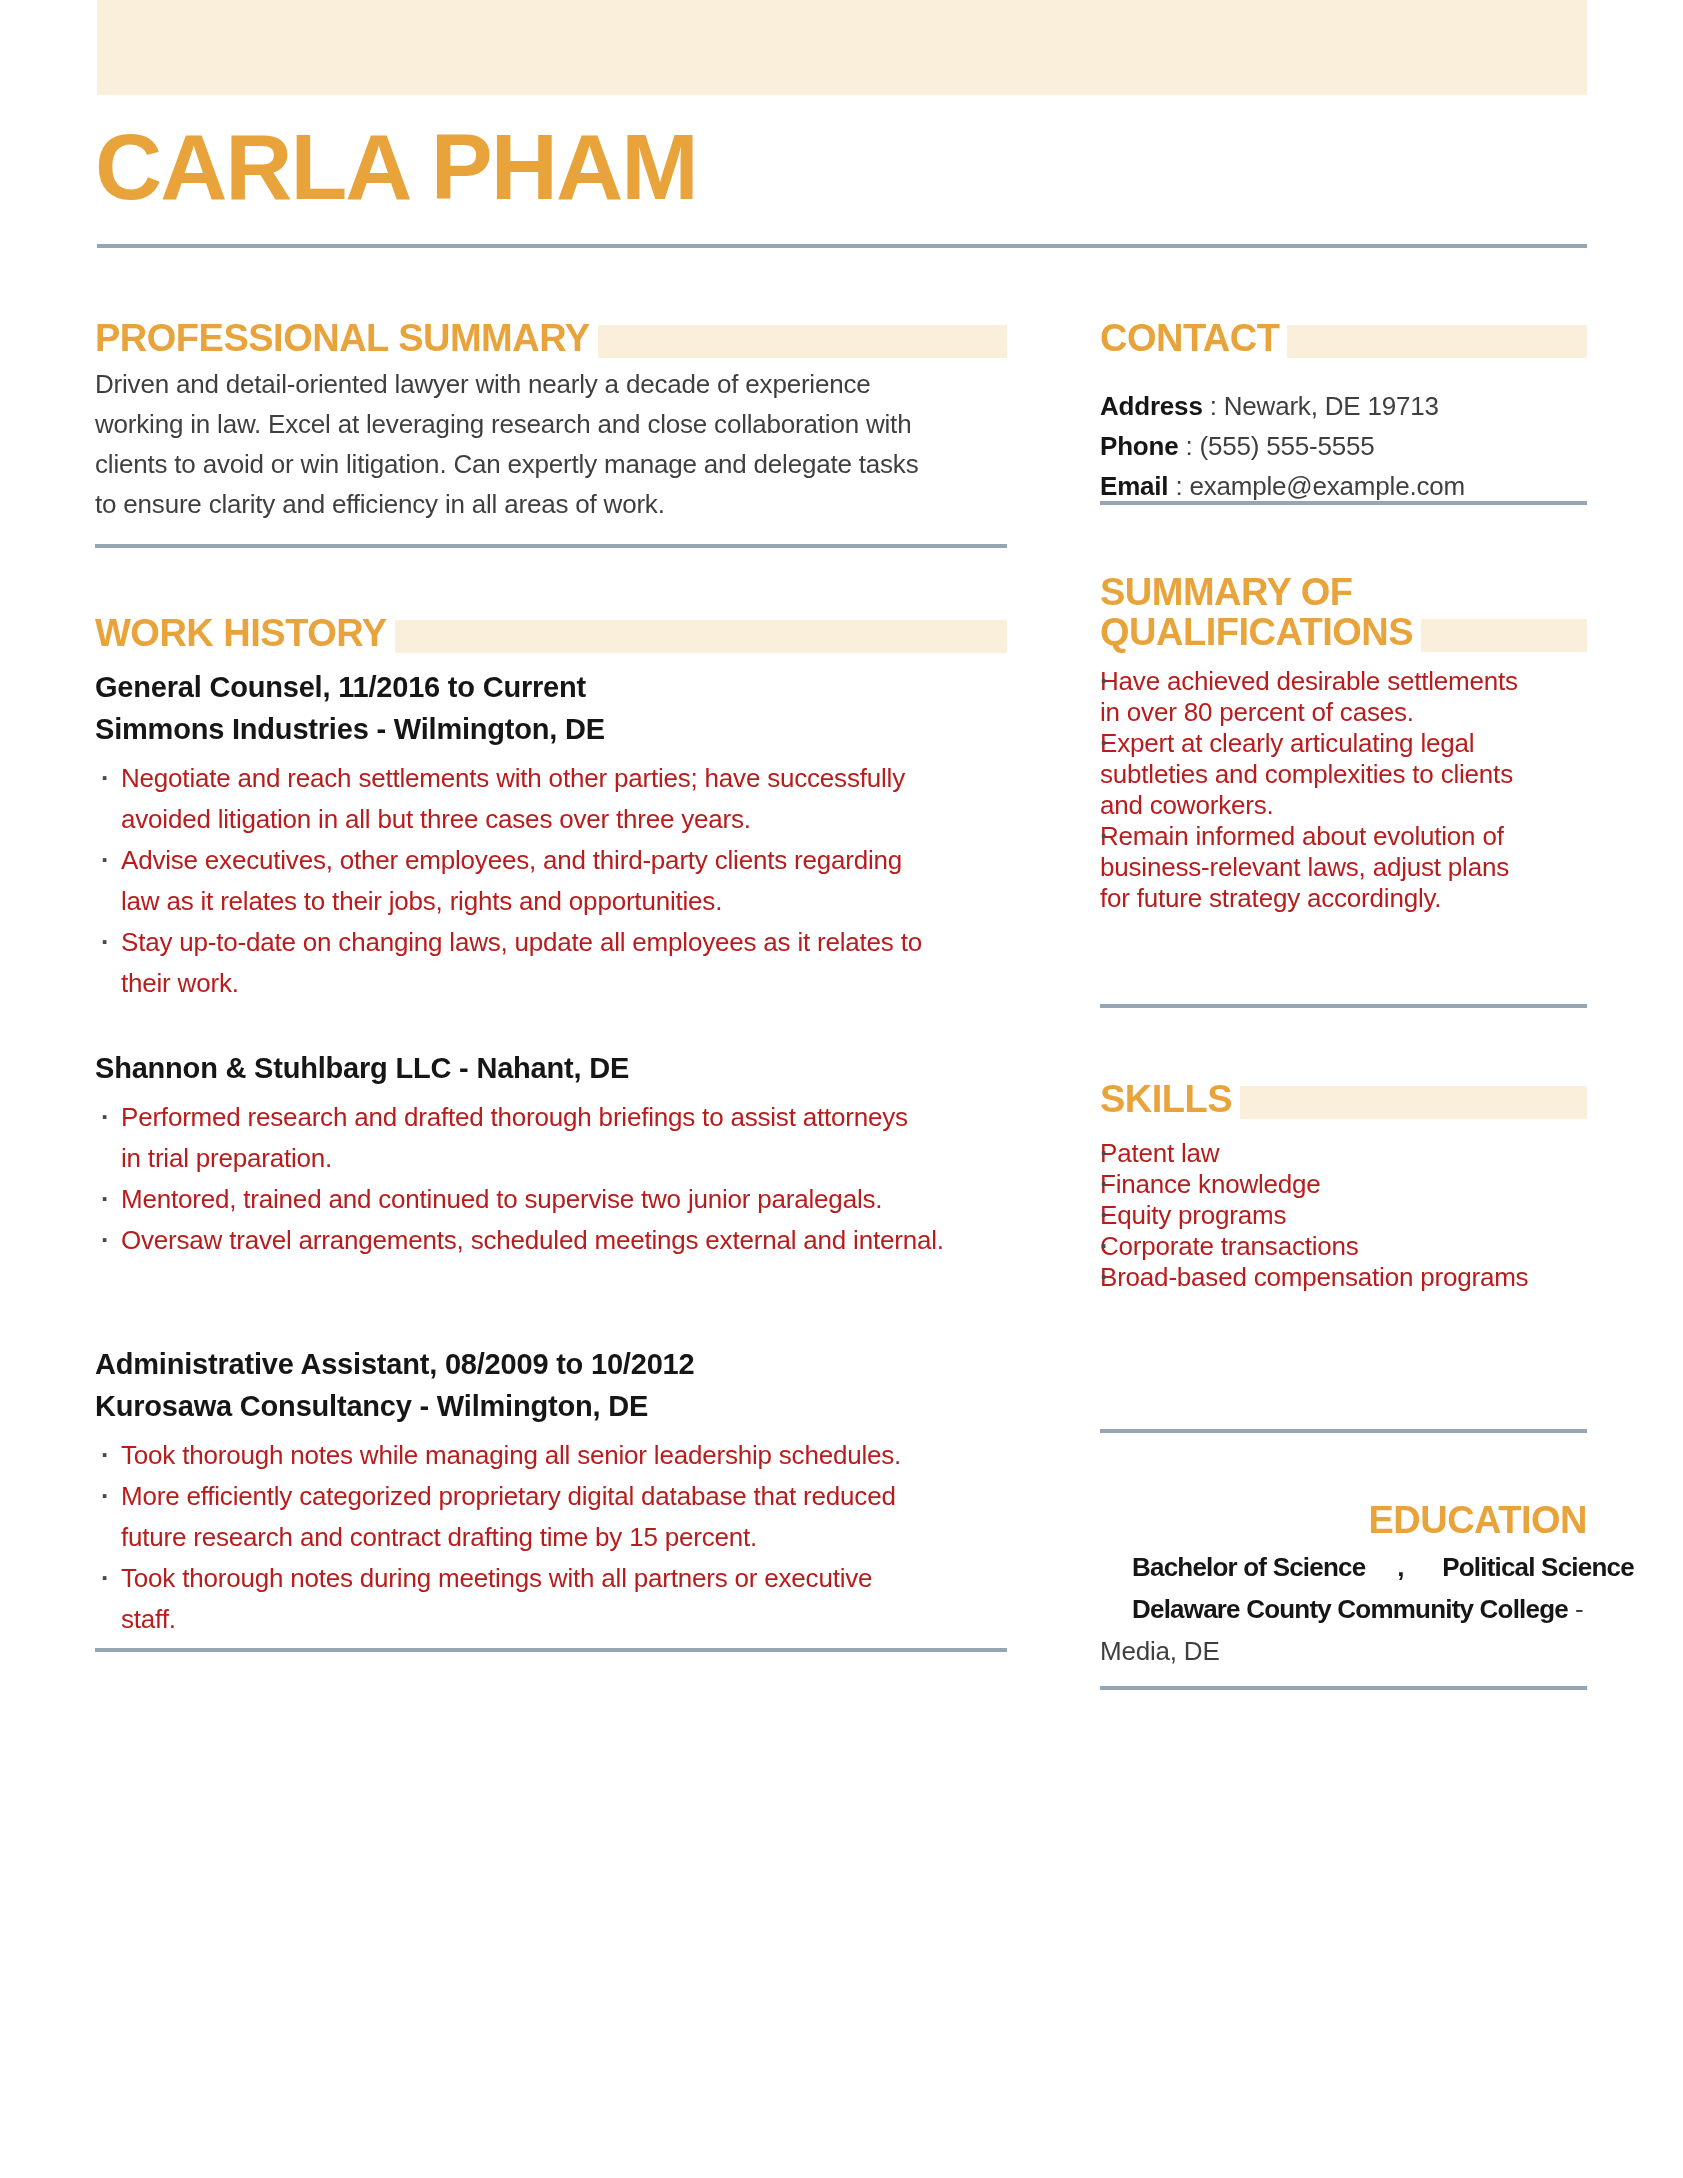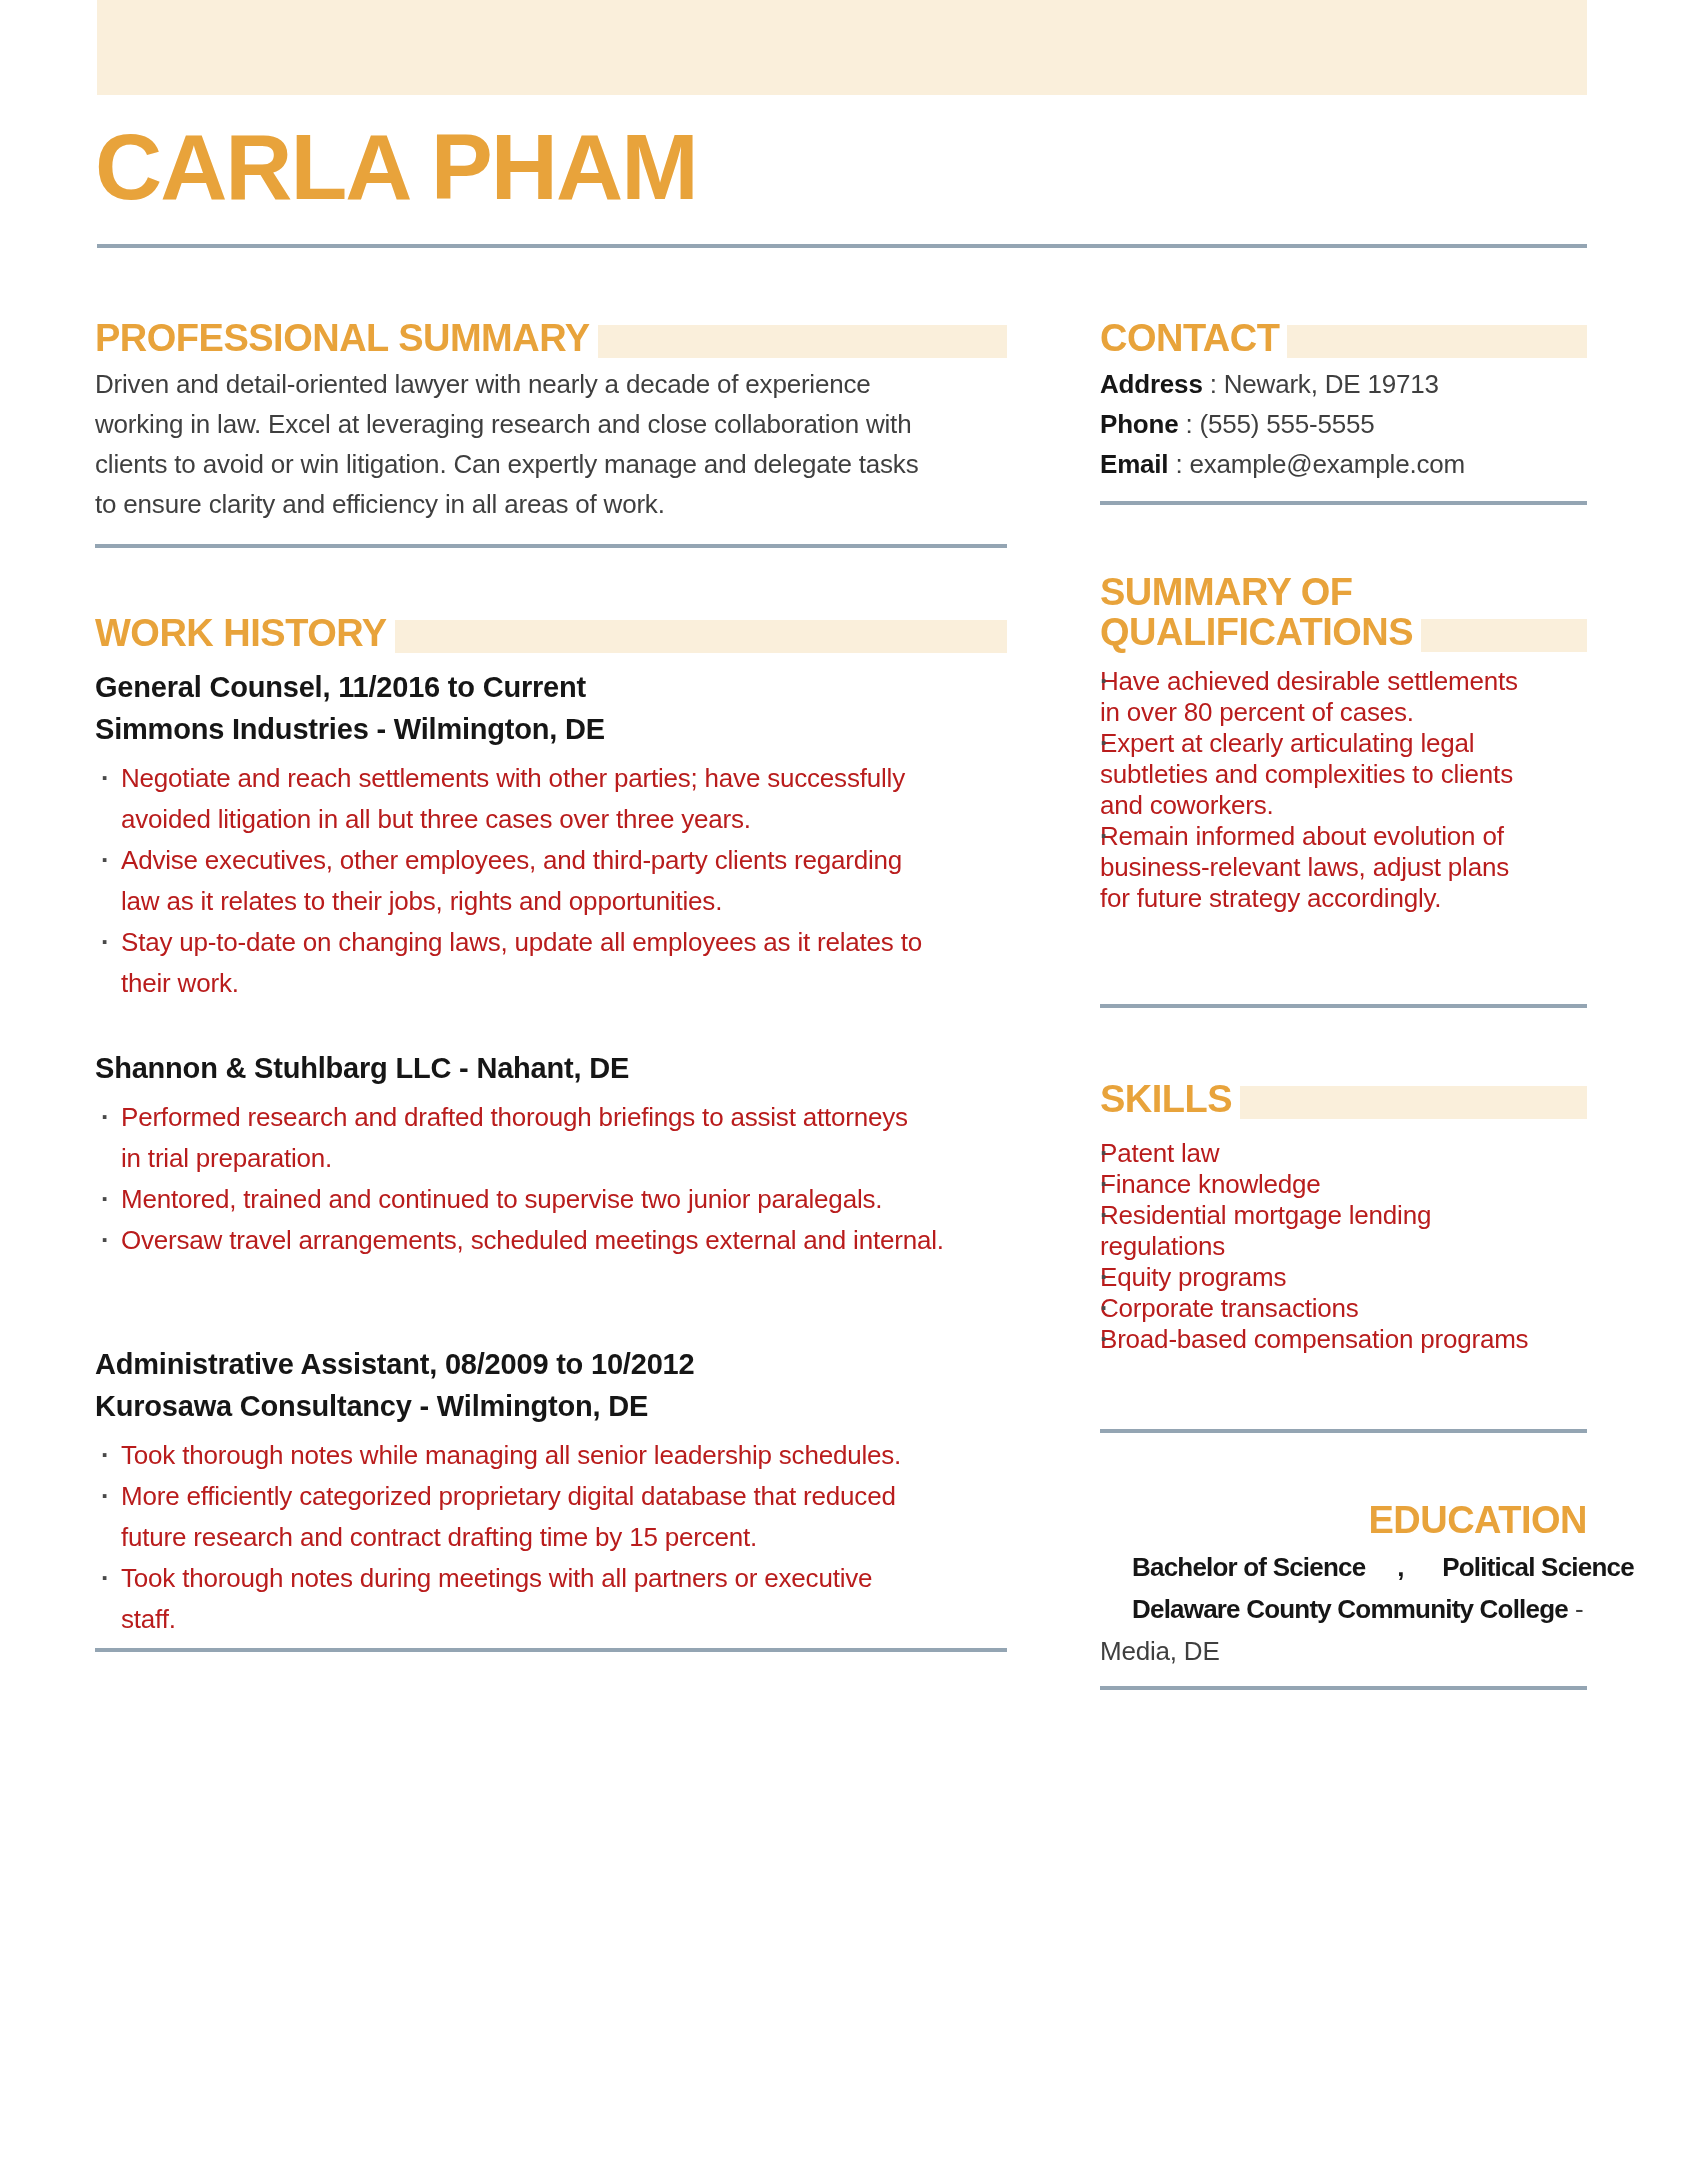--- a/index.html
+++ b/index.html
@@ -64,21 +64,21 @@
   #sec-summary-head { top:318px; }
   #summary-text     { top:364px; }
   #rule-left-1      { top:544px; width:912px; }
   #sec-work-head    { top:613px; }
   #job1             { top:666px; }
   #job2             { top:1047px; }
   #job3             { top:1343px; }
   #rule-left-2      { top:1648px; width:912px; }
 
   #sec-contact-head { top:318px; }
-  #contact-list     { top:364px; }
+  #contact-list     { top:386px; }
   #rule-right-1     { top:501px; width:487px; }
   #sec-qual-head    { top:572px; }
   #qual-list        { top:666px; }
   #rule-right-2     { top:1004px; width:487px; }
   #sec-skills-head  { top:1079px; }
   #skills-list      { top:1138px; }
   #rule-right-3     { top:1429px; width:487px; }
   #sec-edu-head     { top:1500px;flex-direction:column; }
   #edu-block        { top:1546px; }
   #rule-right-4     { top:1686px; width:487px; }
@@ -174,22 +174,20 @@
   </ul>
   <div class="abs rcol rule" id="rule-right-2"></div>
 
   <div class="abs rcol sec-head" id="sec-skills-head">
     <span class="sec-title">SKILLS</span>
     <span class="sec-bar"></span>
   </div>
   <ul class="abs rcol bullets skills" id="skills-list">
     <li>Patent law</li>
     <li>Finance knowledge</li>
-    <li>Residential mortgage lending
-regulations</li>
     <li>Equity programs</li>
     <li>Corporate transactions</li>
     <li>Broad-based compensation programs</li>
   </ul>
   <div class="abs rcol rule" id="rule-right-3"></div>
 
   <div class="abs rcol sec-head" id="sec-edu-head">
     <span class="sec-title">EDUCATION</span>
     <span class="sec-bar"></span>
   </div>

